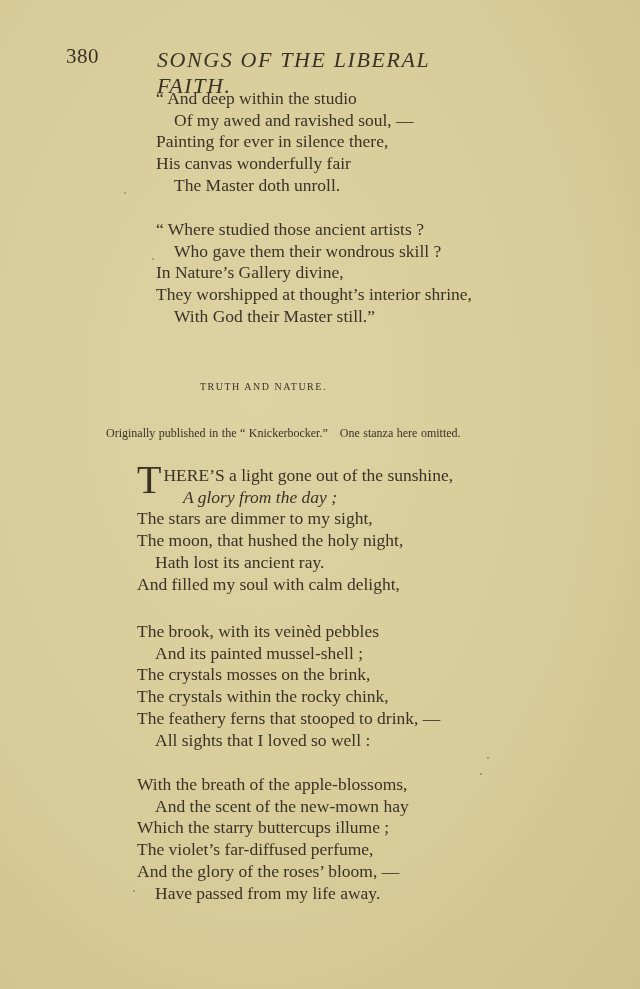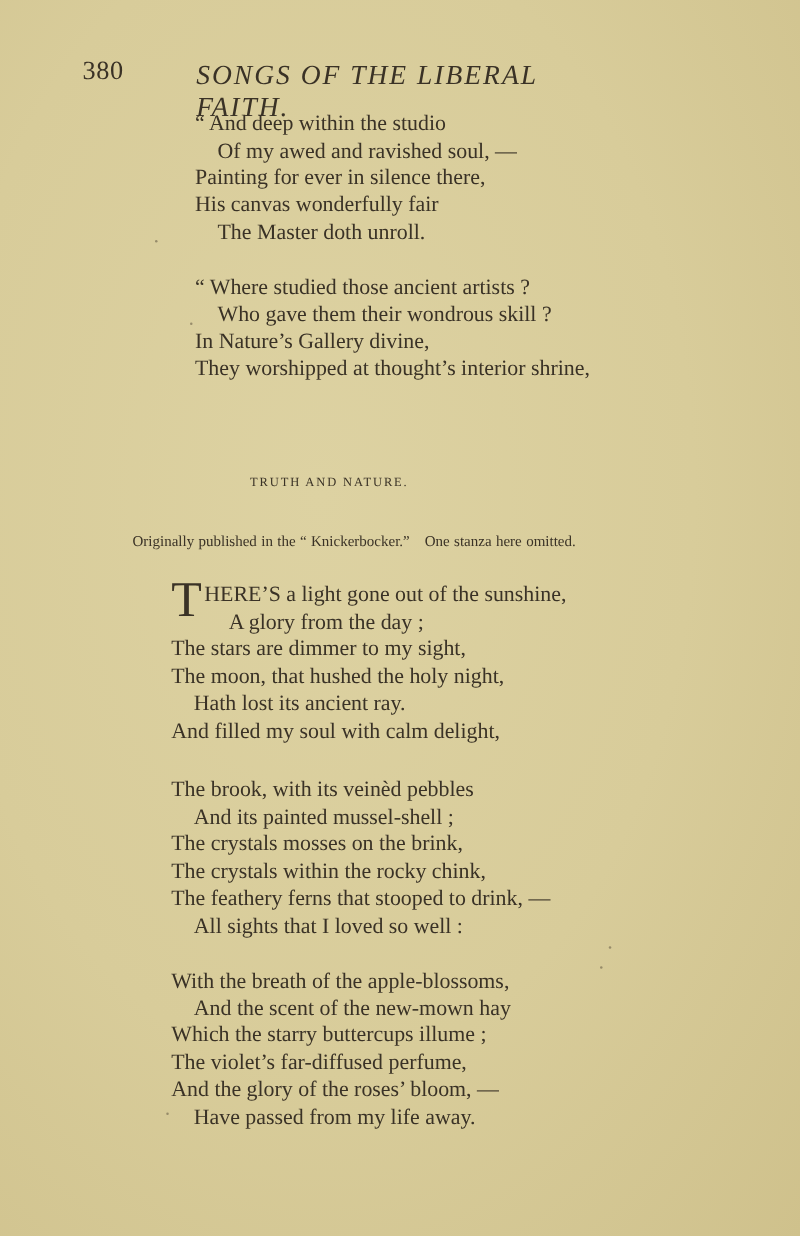--- a/index.html
+++ b/index.html
@@ -42,31 +42,32 @@
     <span class="line">Painting for ever in silence there,</span>
     <span class="line">His canvas wonderfully fair</span>
     <span class="line indent">The Master doth unroll.</span>
   </div>
 
   <div class="stanza" style="top:219px;">
     <span class="line">“ Where studied those ancient artists ?</span>
     <span class="line indent">Who gave them their wondrous skill ?</span>
     <span class="line">In Nature’s Gallery divine,</span>
     <span class="line">They worshipped at thought’s interior shrine,</span>
+    <span class="line indent">With God their Master still.”</span>
   </div>
 
   <div class="poem-title">TRUTH AND NATURE.</div>
 
   <div class="poem-note">
     <span>Originally published in the “ Knickerbocker.”</span><span class="gap"></span><span>One stanza here omitted.</span>
   </div>
 
   <div class="stanza stanza2" style="top:465px;">
     <span class="line dropcap-line"><span class="dropcap">T</span><span class="first-rest">HERE’S a light gone out of the sunshine,</span></span>
-    <span class="line" style="padding-left:46px;">A glory from the day ;</span>
+    <span class="line" style="padding-left:46px;font-style:italic;">A glory from the day ;</span>
     <span class="line">The stars are dimmer to my sight,</span>
     <span class="line">The moon, that hushed the holy night,</span>
     <span class="line indent">Hath lost its ancient ray.</span>
     <span class="line">And filled my soul with calm delight,</span>
   </div>
 
   <div class="stanza stanza2" style="top:621px;">
     <span class="line">The brook, with its veinèd pebbles</span>
     <span class="line indent">And its painted mussel-shell ;</span>
     <span class="line">The crystals mosses on the brink,</span>

